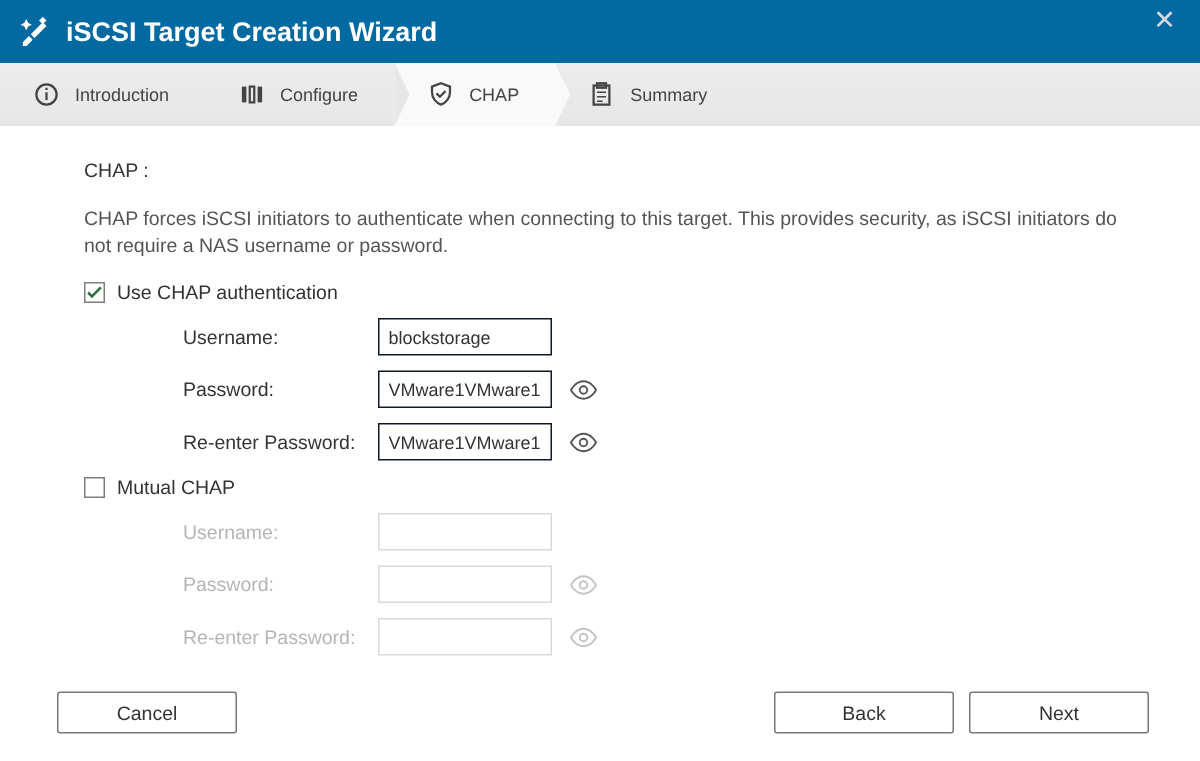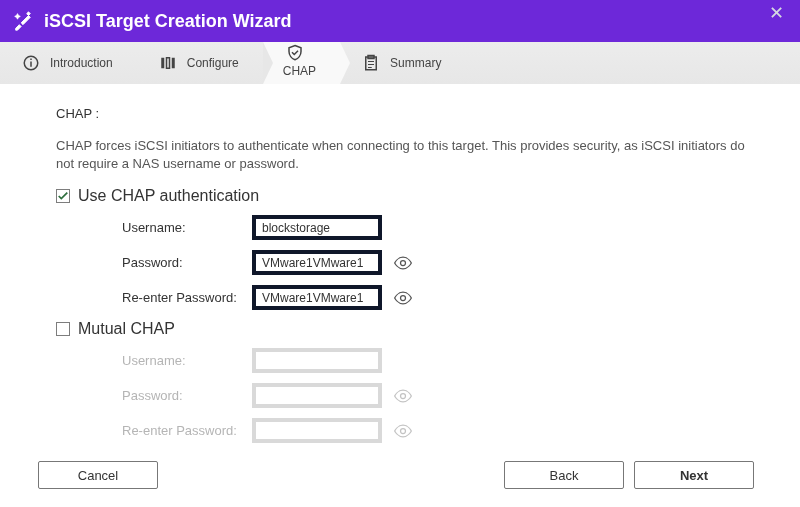--- a/index.html
+++ b/index.html
@@ -10,21 +10,21 @@
     color: #333;
     background: #fff;
     width: 800px;
     height: 507px;
     overflow: hidden;
     position: relative;
   }
 
   
   .titlebar {
-    background: #6d28d9;
+    background: #0369a1;
     color: #fff;
     height: 42px;
     display: flex;
     align-items: center;
     padding: 0 12px;
   }
   .titlebar .wizard-icon {
     width: 22px; height: 22px;
     margin-right: 10px;
     display: inline-flex; align-items: center; justify-content: center;
@@ -54,21 +54,20 @@
   .step {
     display: flex;
     align-items: center;
     padding: 0 24px 0 20px;
     position: relative;
     color: #444;
     font-size: 12px;
   }
   .step.active {
     background: #f9f9f9;
-    flex-direction: column;
   }
   .step.active::after, .step.preactive::after {
     content: "";
     position: absolute;
     right: -10px; top: 0;
     width: 0; height: 0;
     border-top: 21px solid transparent;
     border-bottom: 21px solid transparent;
     z-index: 2;
   }
@@ -91,21 +90,21 @@
   .description {
     color: #555;
     line-height: 1.4;
     margin-bottom: 14px;
     max-width: 710px;
   }
   .checkbox-row {
     display: flex;
     align-items: center;
     margin-bottom: 10px;
-    font-size: 16px;
+    font-size: 13px;
   }
   .checkbox-row.section2 { margin-top: 10px; align-items: center; }
   .cb {
     width: 14px; height: 14px;
     border: 1px solid #7d7d7d;
     margin-right: 8px;
     display:inline-flex; align-items:center; justify-content:center;
     background:#fff;
   }
   .cb.checked svg { display:block; }
@@ -118,59 +117,59 @@
     align-items: center;
     margin-bottom: 10px;
   }
   .field-label {
     width: 130px;
     font-size: 13px;
     margin-left: 44px;
   }
   .field-label.disabled { color: #b5b5b5; }
   .text-input {
-    width: 130px;
+    width: 116px;
     height: 25px;
     padding: 2px 6px;
     font-size: 12px;
-    border: 4px solid #0f172a;
+    border: 1px solid #0f172a;
     outline: none;
     color: #333;
   }
   .text-input.disabled { border-color:#d9d9d9; background:#fff; color:#b5b5b5; }
   .eye {
     width: 22px; height: 22px;
     margin-left: 10px;
     display:inline-flex; align-items:center; justify-content:center;
     cursor:pointer;
   }
   .eye.disabled { opacity:0.35; cursor:default; }
   .eye svg { stroke:#555; fill:none; }
 
   
   .footer {
     position: absolute;
-    left: 0; right: 16px; bottom: 18px;
+    left: 0; right: 4px; bottom: 18px;
     padding: 0 30px 0 38px;
     display: flex;
     align-items: center;
   }
   .btn {
     height: 28px;
     min-width: 120px;
     border: 1px solid #777;
     background: #fff;
     font-size: 13px;
     display:inline-flex; align-items:center; justify-content:center;
     cursor:pointer;
     border-radius: 2px;
     color:#333;
   }
   .footer .spacer { flex:1; }
-  .btn + .btn { margin-left: 10px; font-weight: bold; }
+  .btn + .btn { margin-left: 10px; }
 </style>
 </head>
 <body>
 
 <div class="titlebar">
   <span class="wizard-icon">
     <svg viewBox="0 0 24 24" width="22" height="22">
         <path d="M4 20l4-4 2 2-4 4H4v-2zm6-6l8-8 2 2-8 8-2-2zm8-12l2 2-2 2-2-2 2-2zM6 4l1 2 2 1-2 1-1 2-1-2-2-1 2-1 1-2z" fill="#fff"></path>
       </svg>
   </span>

